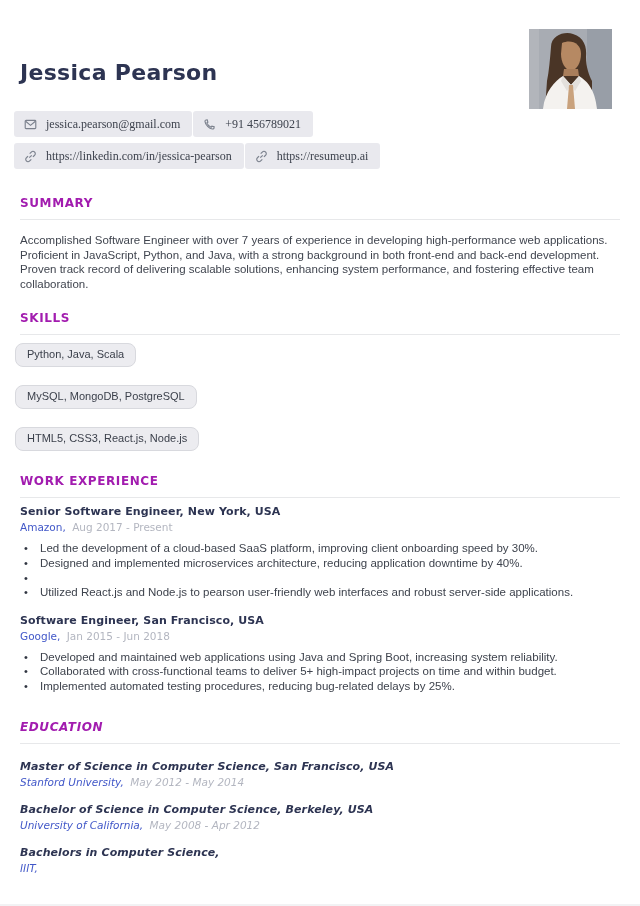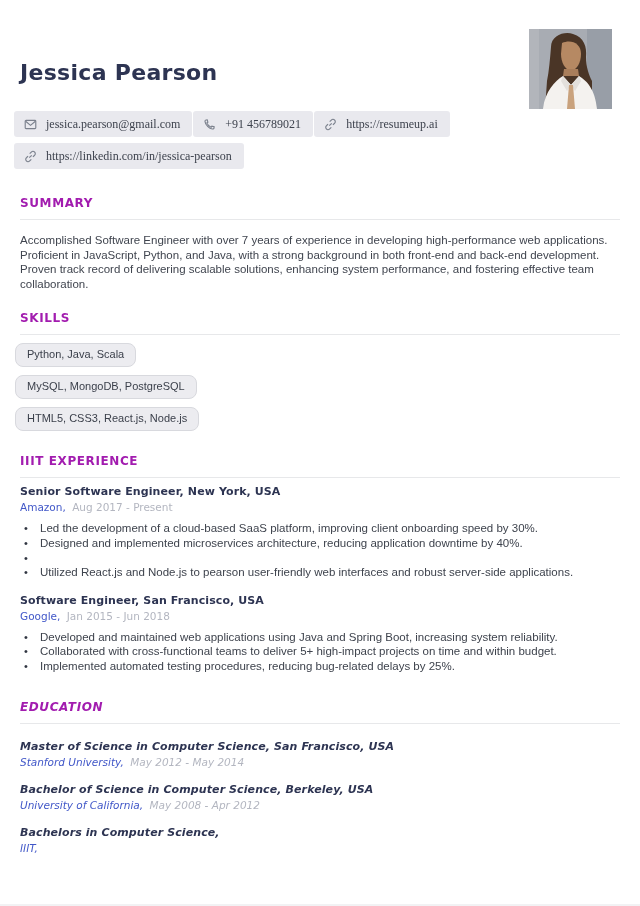--- a/index.html
+++ b/index.html
@@ -54,21 +54,21 @@
   .summary-sec { margin-top: 27px; }
   .summary-text {
     margin-top: 13px;
     font-size: 11.5px;
     line-height: 14.6px;
     color: #40454f;
     max-width: 596px;
   }
 
   .skills-sec { margin-top: 20px; }
-  .skill-list { margin-top: 8px; margin-left: -5px; display: flex; flex-direction: column; align-items: flex-start; gap: 8px; }
+  .skill-list { margin-top: 8px; margin-left: -5px; display: flex; flex-direction: column; align-items: flex-start; gap: 18px; }
   .skill-chip {
     background: #ececf0;
     border: 1px solid #d8d9de;
     border-radius: 8px;
     padding: 4px 11px 5px 11px;
     font-size: 11px;
     color: #3a3f4a;
     line-height: 13px;
   }
 
@@ -135,52 +135,52 @@
       <span>+91 456789021</span>
     </a>
     <a class="chip">
       <span class="cicon">
         <svg viewBox="0 0 16 16" fill="none" stroke="currentColor" stroke-width="1.4">
             <path d="M6.5 9.5 L9.5 6.5"></path>
             <path d="M7 4.5 L9 2.5 C10.2 1.3 12 1.3 13 2.5 C14.2 3.6 14.2 5.4 13 6.5 L11 8.5"></path>
             <path d="M9 11.5 L7 13.5 C5.8 14.7 4 14.7 3 13.5 C1.8 12.4 1.8 10.6 3 9.5 L5 7.5"></path>
           </svg>
       </span>
-      <span>https://resumeup.ai</span>
+      <span>https://linkedin.com/in/jessica-pearson</span>
     </a>
     <a class="chip">
       <span class="cicon">
         <svg viewBox="0 0 16 16" fill="none" stroke="currentColor" stroke-width="1.4">
             <path d="M6.5 9.5 L9.5 6.5"></path>
             <path d="M7 4.5 L9 2.5 C10.2 1.3 12 1.3 13 2.5 C14.2 3.6 14.2 5.4 13 6.5 L11 8.5"></path>
             <path d="M9 11.5 L7 13.5 C5.8 14.7 4 14.7 3 13.5 C1.8 12.4 1.8 10.6 3 9.5 L5 7.5"></path>
           </svg>
       </span>
-      <span>https://linkedin.com/in/jessica-pearson</span>
+      <span>https://resumeup.ai</span>
     </a>
   </div>
 
   <section class="summary-sec">
     <h2 class="sec-title">SUMMARY</h2>
     <div class="rule"></div>
     <p class="summary-text">Accomplished Software Engineer with over 7 years of experience in developing high-performance web applications. Proficient in JavaScript, Python, and Java, with a strong background in both front-end and back-end development. Proven track record of delivering scalable solutions, enhancing system performance, and fostering effective team collaboration.</p>
   </section>
 
   <section class="skills-sec">
     <h2 class="sec-title">SKILLS</h2>
     <div class="rule"></div>
     <div class="skill-list">
       <span class="skill-chip">Python, Java, Scala</span>
       <span class="skill-chip">MySQL, MongoDB, PostgreSQL</span>
       <span class="skill-chip">HTML5, CSS3, React.js, Node.js</span>
     </div>
   </section>
 
   <section class="work-sec">
-    <h2 class="sec-title">IIIT EXPERIENCE</h2>
+    <h2 class="sec-title">WORK EXPERIENCE</h2>
     <div class="rule"></div>
 
     <article class="job">
       <div class="job-title">
         <span>Senior Software Engineer,</span><span class="loc">New York, USA</span>
       </div>
       <div class="job-sub">
         <span class="company">Amazon,</span>
         <span class="dates">Aug 2017 - Present</span>
       </div>

